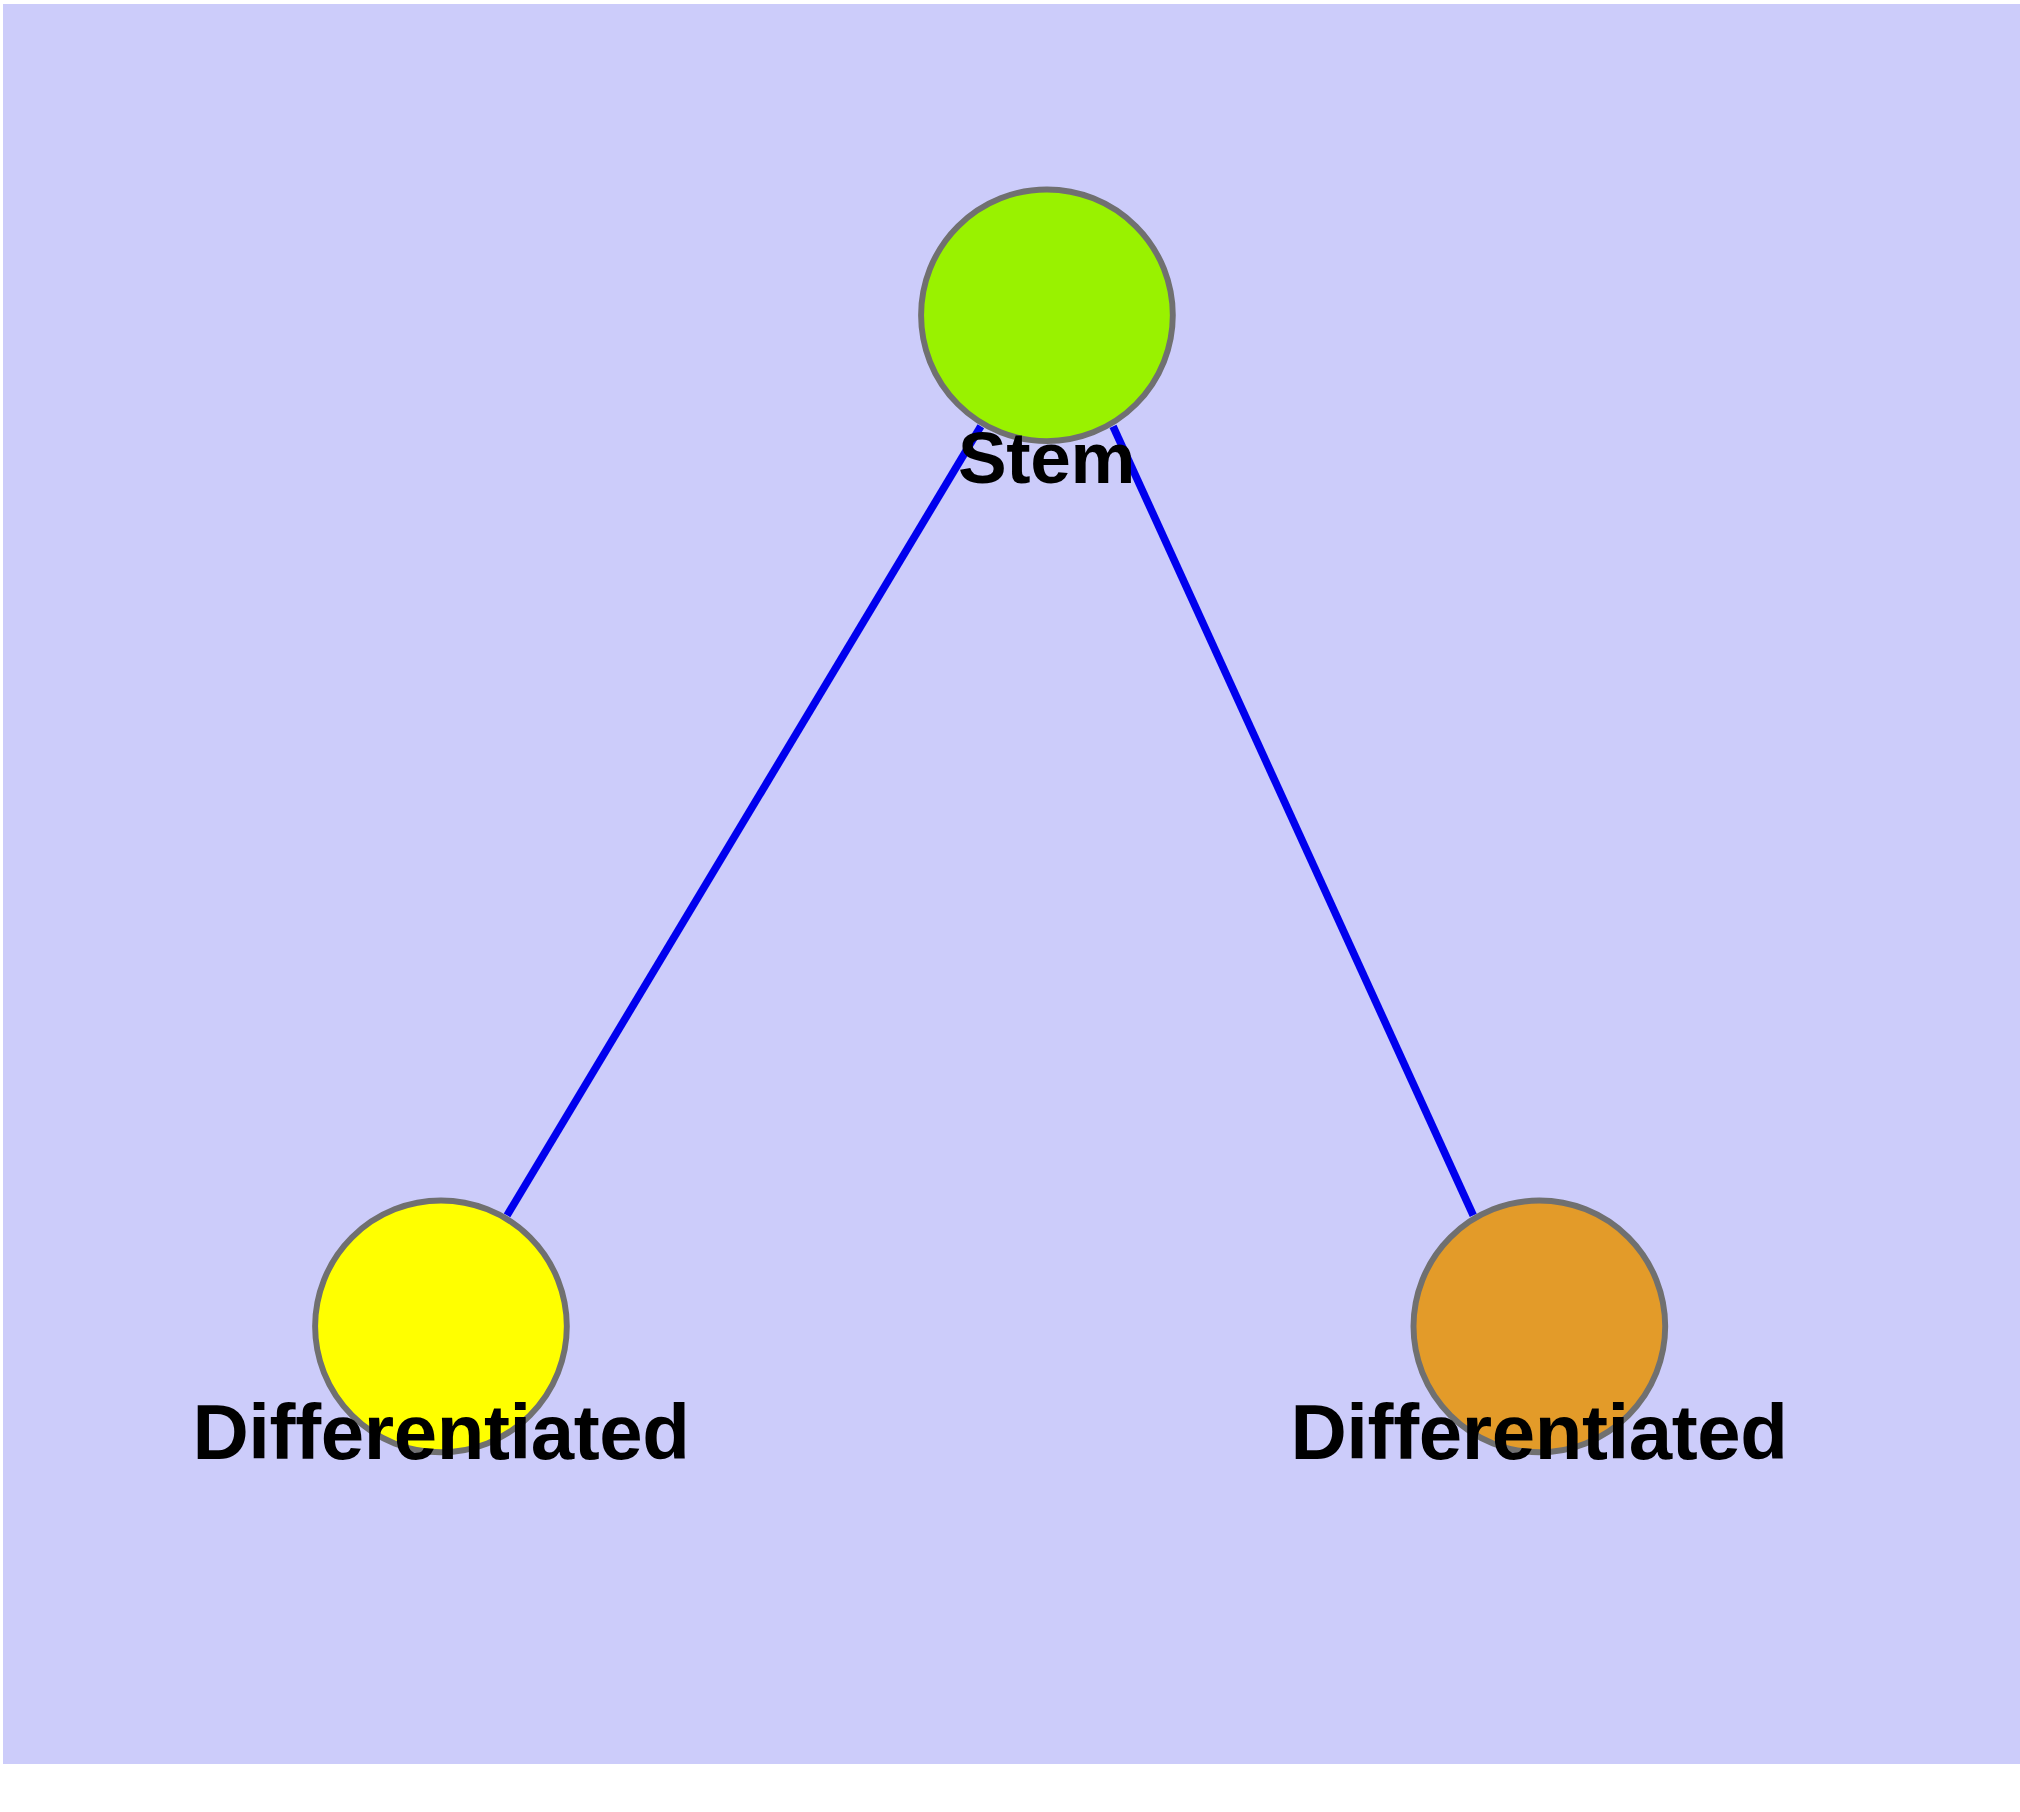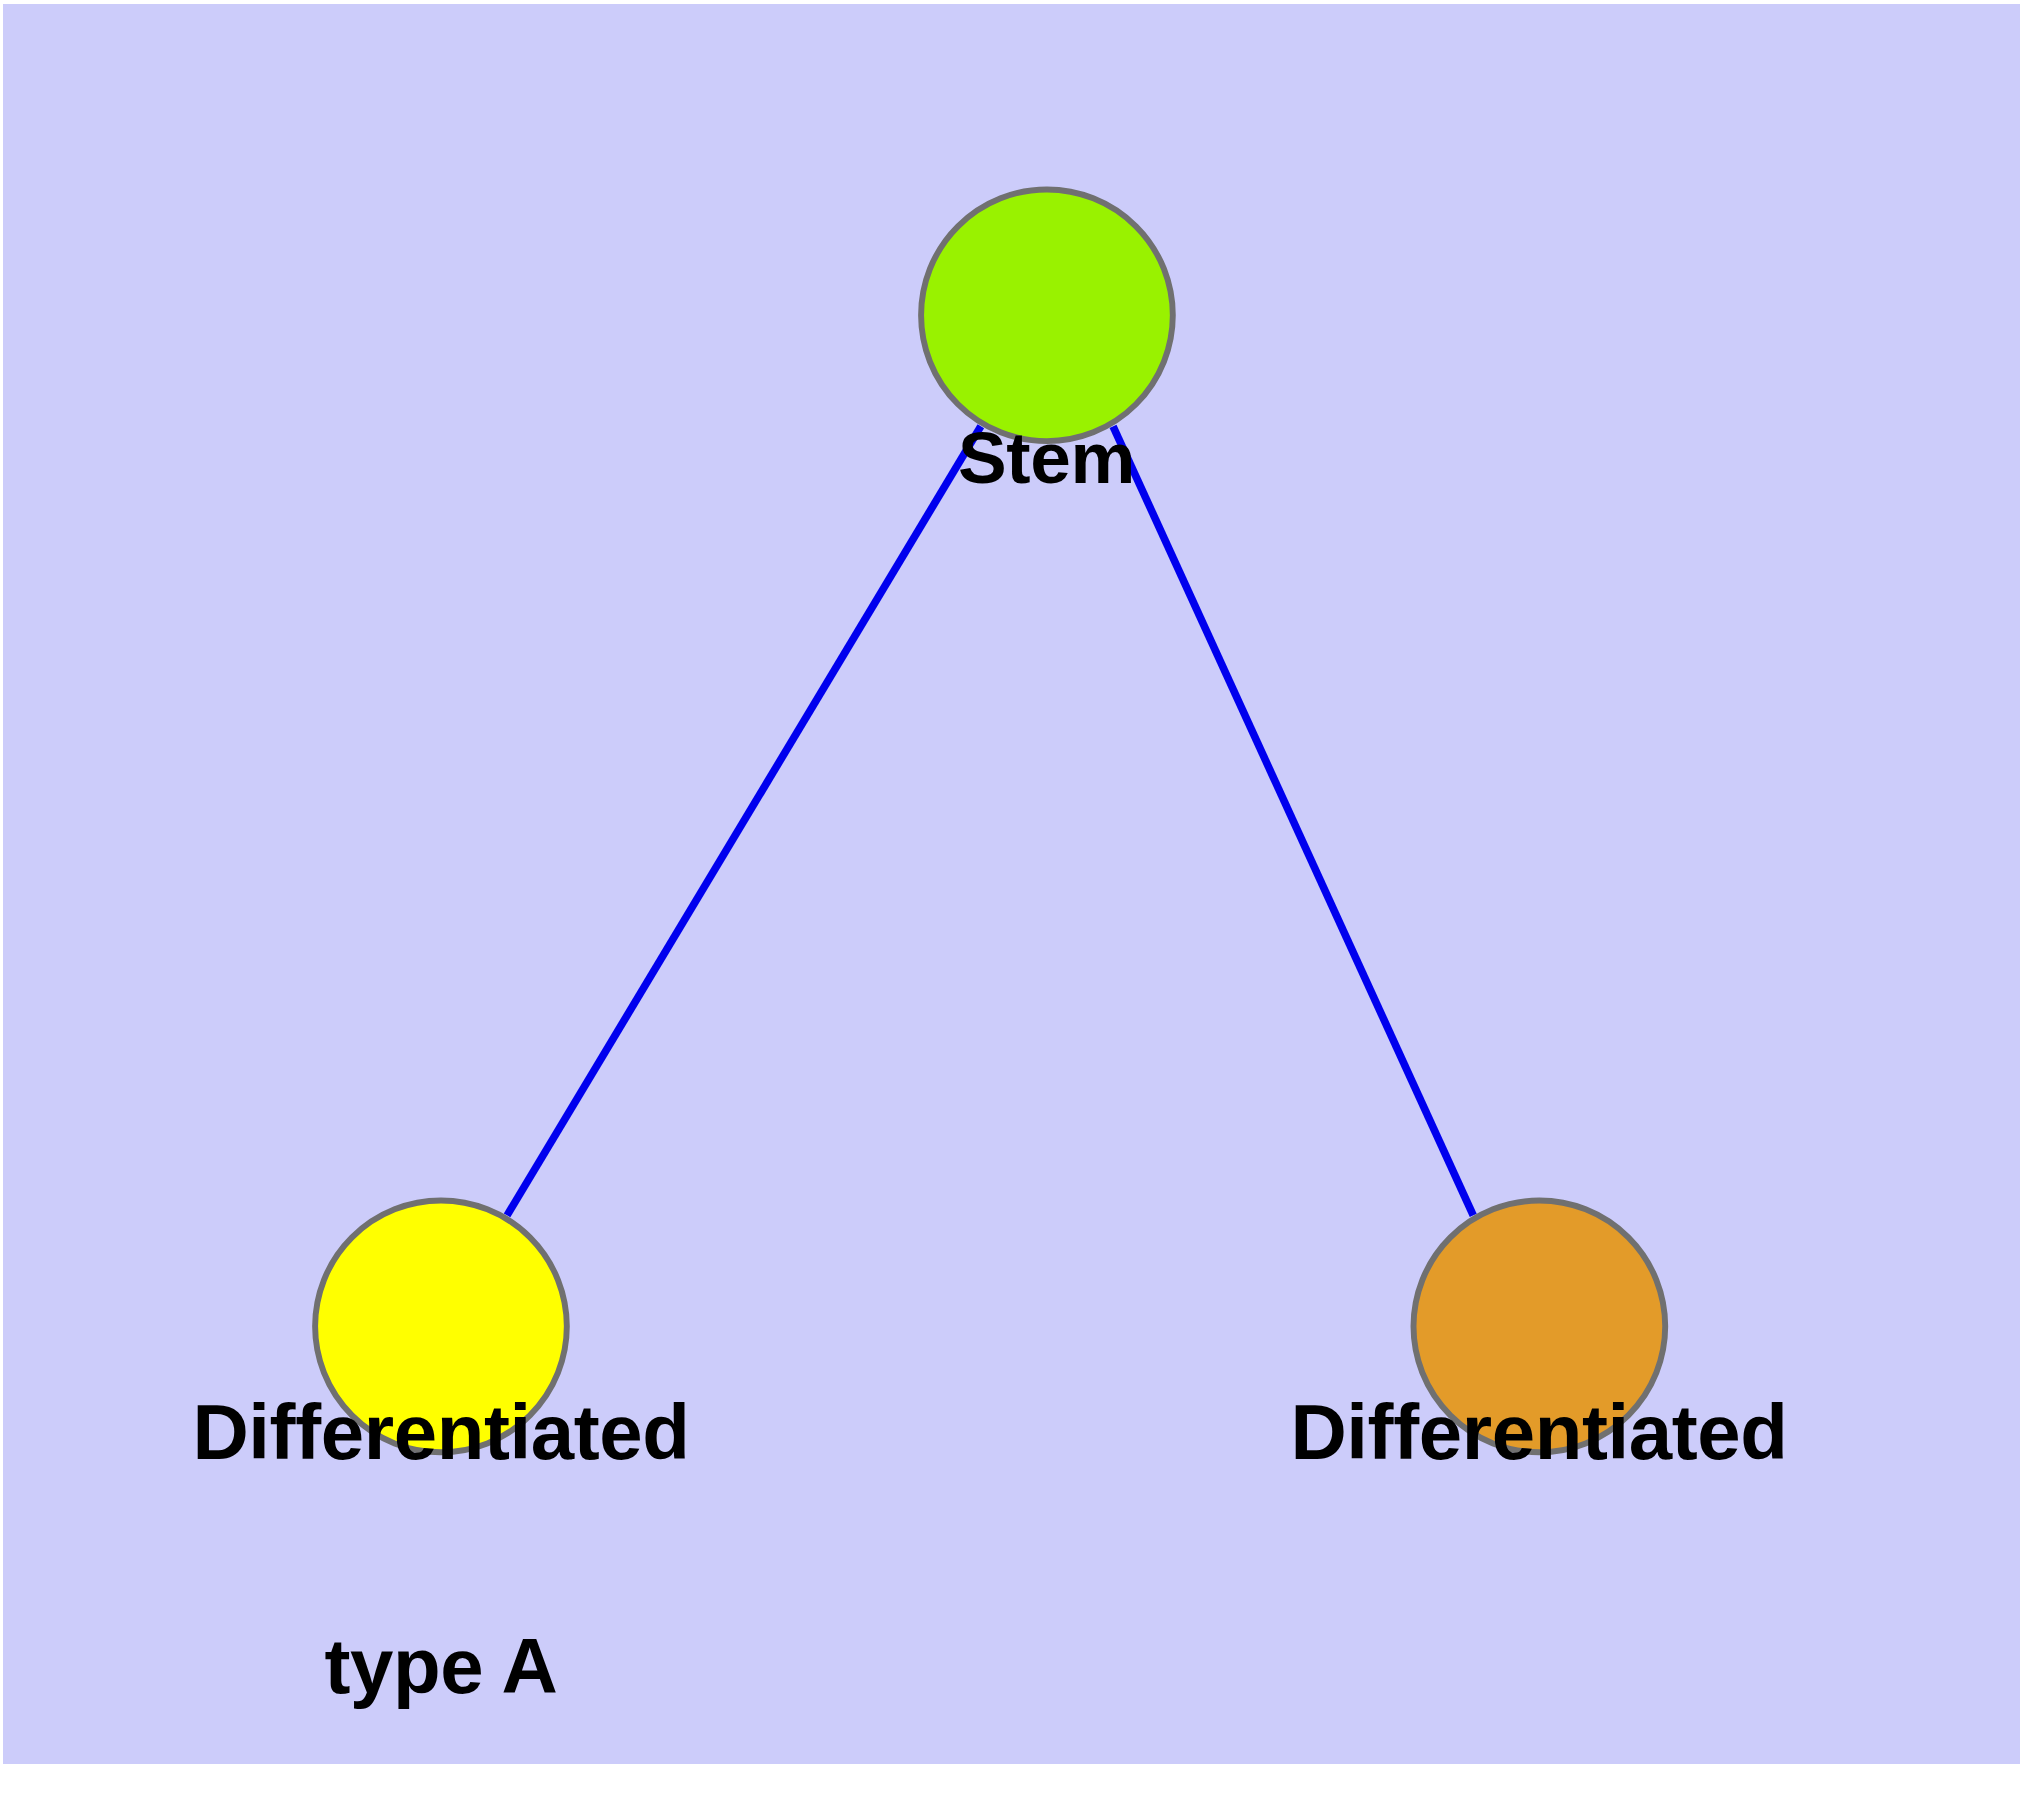--- a/index.html
+++ b/index.html
@@ -94,21 +94,20 @@
       <circle cx="1816" cy="1565" r="148.5" fill="#e39b29" stroke="#707070" stroke-width="7"></circle>
     </g>
   </svg>
 
   <div class="node-label" id="label-stem" style="color: rgb(0, 0, 0);">
     <div>Stem</div>
   </div>
 
   <div class="node-label" id="label-diff-a" style="color: rgb(0, 0, 0);">
     <div>Differentiated</div>
-    <div>type A</div>
   </div>
 
   <div class="node-label" id="label-diff-b" style="color: rgb(0, 0, 0);">
     <div>Differentiated</div>
   </div>
 
 </div>
 
 
 </body></html>

